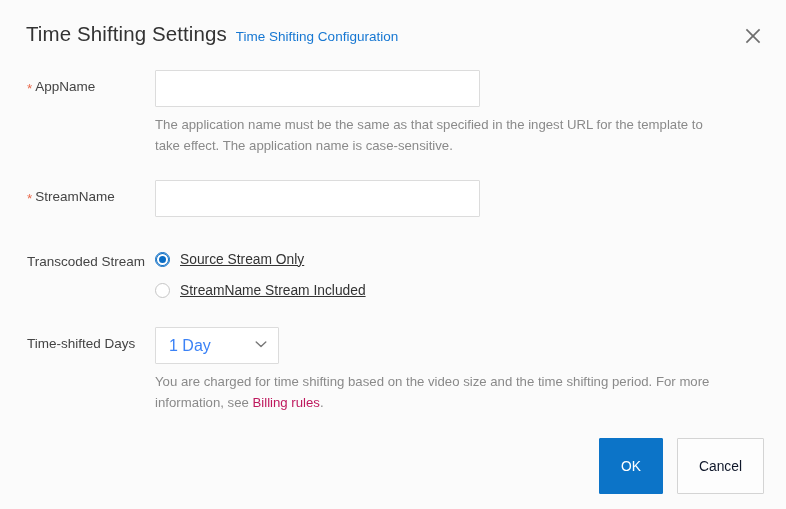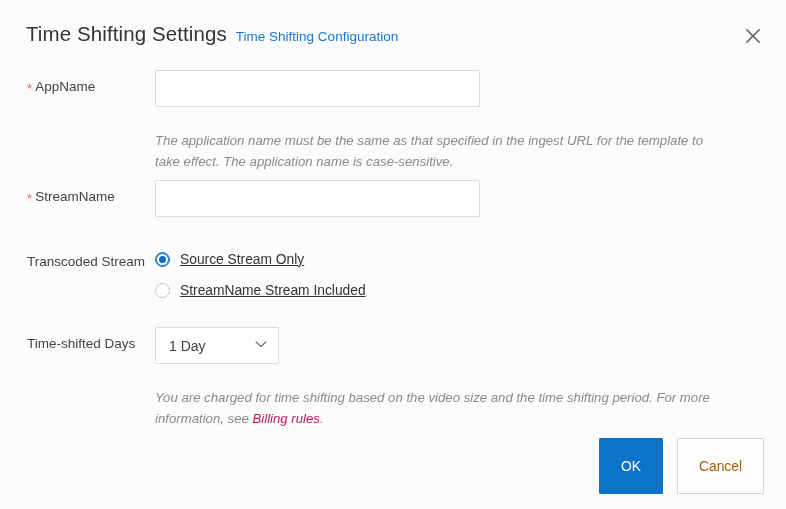--- a/index.html
+++ b/index.html
@@ -115,22 +115,21 @@
     padding: 0 9px;
     outline: none;
   }
   .text-input::placeholder { color: #b8b8b8; }
 
   .helper-text {
     font-size: 13.2px;
     color: #8a8a8a;
     line-height: 21px;
     max-width: 575px;
-    margin-top: 23px;
-    font-style: italic;
+    margin-top: 7px;
   }
   .helper-link {
     color: #be185d;
     text-decoration: none;
     cursor: pointer;
   }
 
   
   #row-appname   { position: absolute; left: 0; top: 8px; width: 723px; }
   #row-streamname{ position: absolute; left: 0; top: 118px; width: 786px; }
@@ -186,22 +185,22 @@
     background: #ffffff;
     border-radius: 1px;
     display: flex;
     align-items: center;
     justify-content: space-between;
     padding: 0 9px 0 13px;
     cursor: pointer;
     user-select: none;
   }
   .select-value {
-    font-size: 14px;
-    color: #404040;
+    font-size: 16px;
+    color: #3b82f6;
     white-space: nowrap;
   }
   .chev { display: block; }
 
   
   .dialog-footer {
     position: absolute;
     right: 22px;
     bottom: 15px;
     display: flex;
@@ -223,21 +222,21 @@
     white-space: nowrap;
   }
   .btn-primary {
     background: #0c74c8;
     border: 1px solid #0c74c8;
     color: #ffffff;
   }
   .btn-secondary {
     background: #fdfdfd;
     border: 1px solid #d4d4d4;
-    color: #a16207;
+    color: #0f172a;
   }
 </style>
 </head>
 <body>
 
 <div class="dialog">
 
   <div class="dialog-header">
     <div class="title-wrap">
       <span class="dialog-title">Time Shifting Settings</span>

